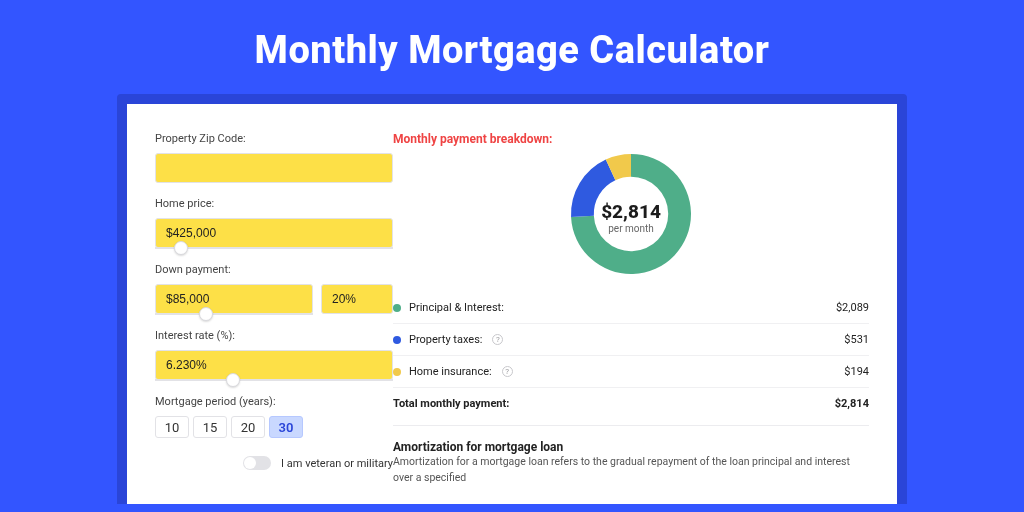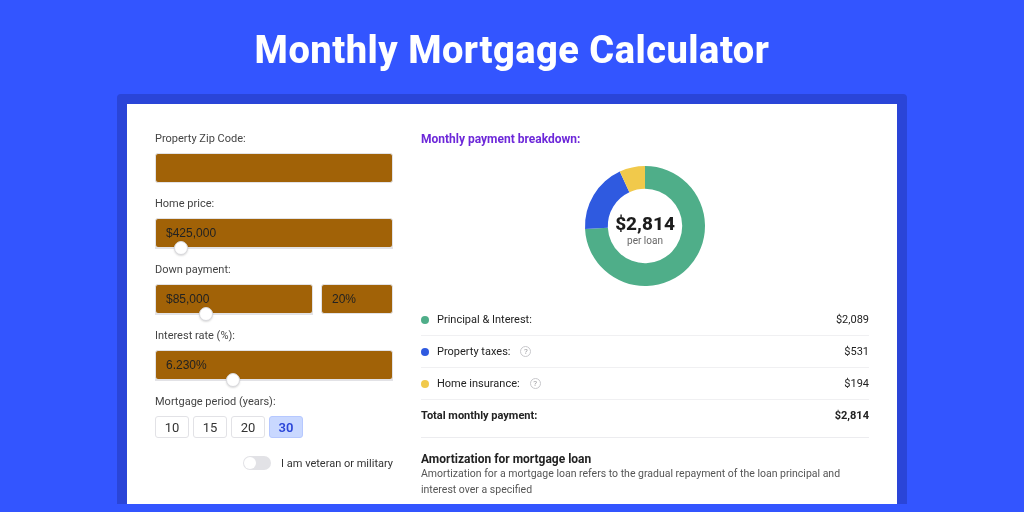--- a/index.html
+++ b/index.html
@@ -1,39 +1,39 @@
 <!DOCTYPE html>
 <html><head>
 <meta charset="utf-8">
 <style>
   * { box-sizing: border-box; margin: 0; padding: 0; }
   html, body { width: 1024px; height: 512px; overflow: hidden; font-family: -apple-system, BlinkMacSystemFont, "Segoe UI", Roboto, Helvetica, Arial, sans-serif; }
   body { background: #3355ff; }
   .title { text-align: center; color: #fff; font-size: 38px; font-weight: 800; padding: 28px 0 22px 0; letter-spacing: 0.5px; }
   .card-outer { background: #2a45d8; width: 790px; margin: 0 auto; border-radius: 4px 4px 0 0; padding: 10px 10px 0 10px; }
-  .card { background: #fff; width: 100%; height: 400px; padding: 28px 28px 0 28px; display: flex; gap: 28px; }
+  .card { background: #fff; width: 100%; height: 400px; padding: 28px 28px 0 28px; display: flex; }
   .left { width: 238px; flex: 0 0 238px; }
   .right { flex: 1; }
   .field-label { font-size: 11px; color: #444; margin-bottom: 8px; display: block; }
-  .input { width: 100%; height: 30px; border: 1px solid #e2e2e6; border-radius: 3px; padding: 8px 10px; font-size: 12px; color: #222; background: #a16207; }
+  .input { width: 100%; height: 30px; border: 1px solid #e2e2e6; border-radius: 3px; padding: 8px 10px; font-size: 12px; color: #222; background: #fde047; }
   .input::placeholder { color: #bbb; }
   .fg { margin-bottom: 14px; position: relative; }
   .slider-track { height: 2px; background: #e2e2e6; position: relative; margin-top: -1px; }
   .slider-thumb { position: absolute; top: -6px; width: 14px; height: 14px; border-radius: 50%; background: #fff; border: 1px solid #d9d9dd; box-shadow: 0 1px 2px rgba(0,0,0,.15); }
   .dp-row { display: flex; gap: 8px; }
   .dp-row .input:first-child { flex: 1; }
   .dp-row .input:last-child { width: 72px; }
   .period-row { display: flex; gap: 4px; }
   .period-btn { width: 34px; height: 22px; border: 1px solid #e2e2e6; border-radius: 3px; background: #fff; font-size: 13px; color: #333; display: flex; align-items: center; justify-content: center; cursor: pointer; }
   .period-btn.active { background: #c9d8ff; border-color: #b6c8ff; color: #2a45d8; font-weight: 600; }
   .toggle-row { display: flex; align-items: center; gap: 10px; margin-top: 18px; justify-content: flex-end; }
   .toggle { width: 28px; height: 14px; border-radius: 10px; background: #e2e2e6; position: relative; }
   .toggle::after { content: ""; position: absolute; left: 1px; top: 1px; width: 12px; height: 12px; border-radius: 50%; background: #fff; }
   .toggle-label { font-size: 11px; color: #333; }
-  .breakdown-title { font-size: 12px; font-weight: 700; color: #6d28d9; margin-bottom: 12px; }
+  .breakdown-title { font-size: 12px; font-weight: 700; color: #ef4444; margin-bottom: 0; }
   .donut-wrap { display: flex; justify-content: center; padding: 6px 0 16px 0; position: relative; }
   .donut-center { position: absolute; top: 50%; left: 50%; transform: translate(-50%, -55%); text-align: center; }
   .donut-amount { font-size: 19px; font-weight: 800; color: #1c1c1c; }
   .donut-sub { font-size: 10px; color: #666; }
   .rows { }
   .row { display: flex; align-items: center; justify-content: space-between; padding: 9px 0; border-bottom: 1px solid #f0f0f2; }
   .row:last-of-type { border-bottom: none; }
   .row-left { display: flex; align-items: center; gap: 8px; }
   .dot { width: 8px; height: 8px; border-radius: 50%; }
   .row-label { font-size: 11px; color: #222; }
@@ -107,21 +107,21 @@
     <div class="breakdown-title">Monthly payment breakdown:</div>
 
     <div class="donut-wrap">
       <svg id="donut-svg" width="124" height="124" viewBox="0 0 124 124">
             <path d="M 62.00000000000001 2 A 60 60 0 1 1 2.069123595254972 64.87924527596645 L 24.842856629058076 63.7851320710992 A 37.2 37.2 0 1 0 62 24.799999999999997 Z" fill="#4fae89"></path>
             <path d="M 2.069123595254972 64.87924527596645 A 60 60 0 0 1 36.81503956574548 7.541595984411785 L 46.3853245307622 28.2357895103353 A 37.2 37.2 0 0 0 24.842856629058076 63.7851320710992 Z" fill="#2f5ae0"></path>
             <path d="M 36.81503956574548 7.541595984411785 A 60 60 0 0 1 62.00000000000004 2 L 62.00000000000003 24.799999999999997 A 37.2 37.2 0 0 0 46.3853245307622 28.2357895103353 Z" fill="#f1c94b"></path>
           </svg>
       <div class="donut-center">
         <div class="donut-amount">$2,814</div>
-        <div class="donut-sub">per loan</div>
+        <div class="donut-sub">per month</div>
       </div>
     </div>
 
     <div class="rows">
       <div class="row">
         <div class="row-left">
           <span class="dot" style="background:#4fae89"></span>
           <span class="row-label">Principal &amp; Interest:</span>
         </div>
         <span class="row-val">$2,089</span>

